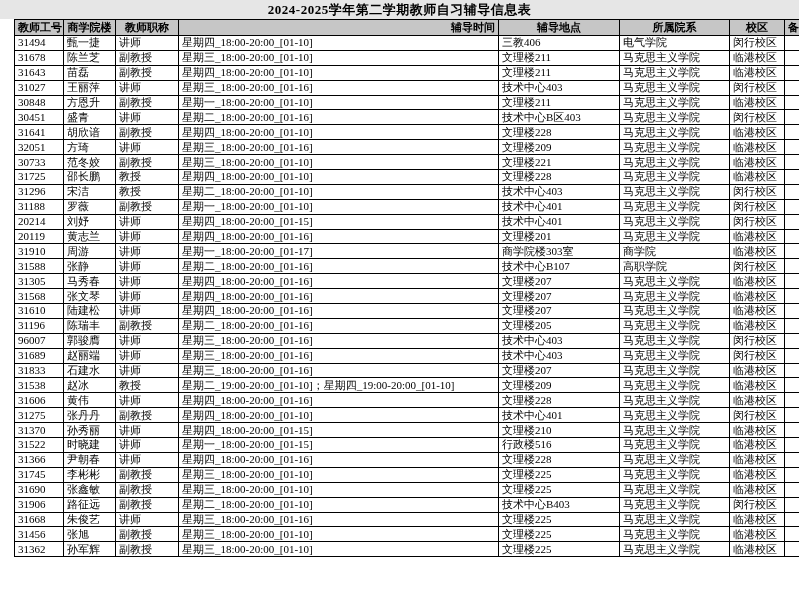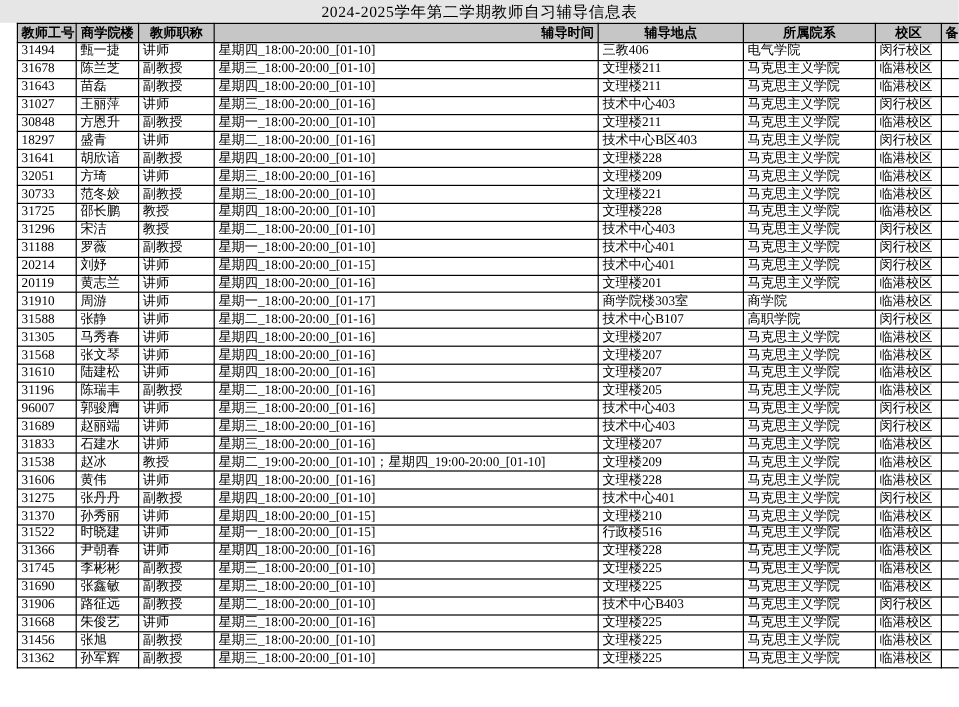--- a/index.html
+++ b/index.html
@@ -13,21 +13,21 @@
     width:799px;height:589px;
     background:#ffffff;
     font-family:"Liberation Serif","DejaVu Serif",serif;
     color:#000;
     overflow:hidden;
   }
   .title-band{
     height:19px;
     background:var(--band-bg);
     text-align:center;
-    font-weight:normal;
+    font-weight:bold;
     font-size:13px;
     line-height:19px;
     letter-spacing:.5px;
     white-space:nowrap;
   }
   table{
     border-collapse:collapse;
     table-layout:fixed;
     width:795px;
     margin-left:14px;
@@ -128,21 +128,21 @@
         <td>30848</td>
         <td>方恩升</td>
         <td>副教授</td>
         <td>星期一_18:00-20:00_[01-10]</td>
         <td>文理楼211</td>
         <td>马克思主义学院</td>
         <td>临港校区</td>
         <td></td>
       </tr>
       <tr>
-        <td>18297</td>
+        <td>30451</td>
         <td>盛青</td>
         <td>讲师</td>
         <td>星期二_18:00-20:00_[01-16]</td>
         <td>技术中心B区403</td>
         <td>马克思主义学院</td>
         <td>闵行校区</td>
         <td></td>
       </tr>
       <tr>
         <td>31641</td>

